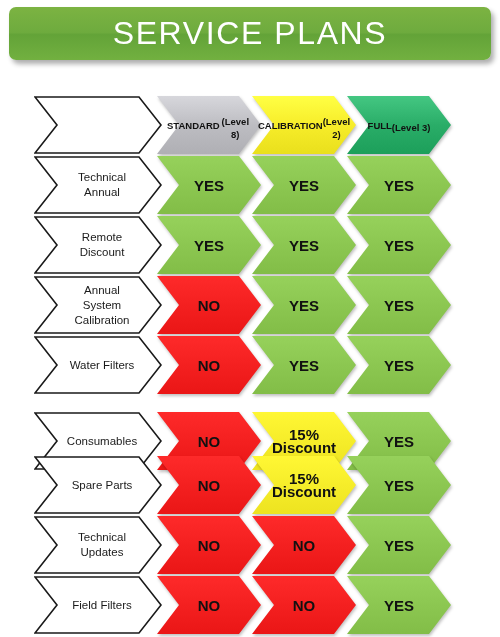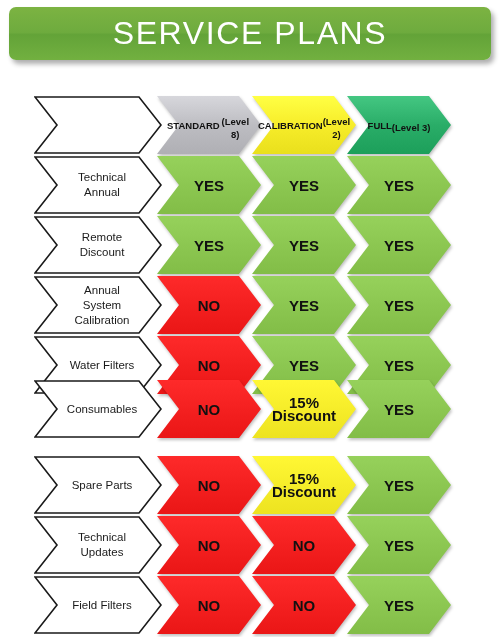--- a/index.html
+++ b/index.html
@@ -348,21 +348,21 @@
             <linearGradient id="g15" x1="0" y1="0" x2="0" y2="1">
               <stop offset="0" stop-color="#96d15b"></stop>
               <stop offset="1" stop-color="#82bd47"></stop>
             </linearGradient>
           </defs>
           <path d="M 0,0 L 82,0 L 104,29 L 82,58 L 0,58 L 22,29 Z" fill="url(#g15)"></path>
         </svg>
         <div class="cell-text">YES</div>
       </div>
     </div>
-    <div class="row" style="top: 284px;">
+    <div class="row" style="top: 316px;">
       <div class="label-cell">
         <svg viewBox="0 0 128 58" width="128" height="58">
           <path d="M 1,1 L 105,1 L 127,29 L 105,57 L 1,57 L 23,29 Z" fill="#ffffff" stroke="#1a1a1a" stroke-width="1.6" stroke-linejoin="miter"></path>
         </svg>
         <div class="label-text">Consumables</div>
       </div>
       <div class="cell c0">
         <svg viewBox="0 0 104 58" width="104" height="58" style="filter: drop-shadow(rgba(0, 0, 0, 0.25) 1.5px 2px 1.5px);">
           <defs>
             <linearGradient id="g16" x1="0" y1="0" x2="0" y2="1">

